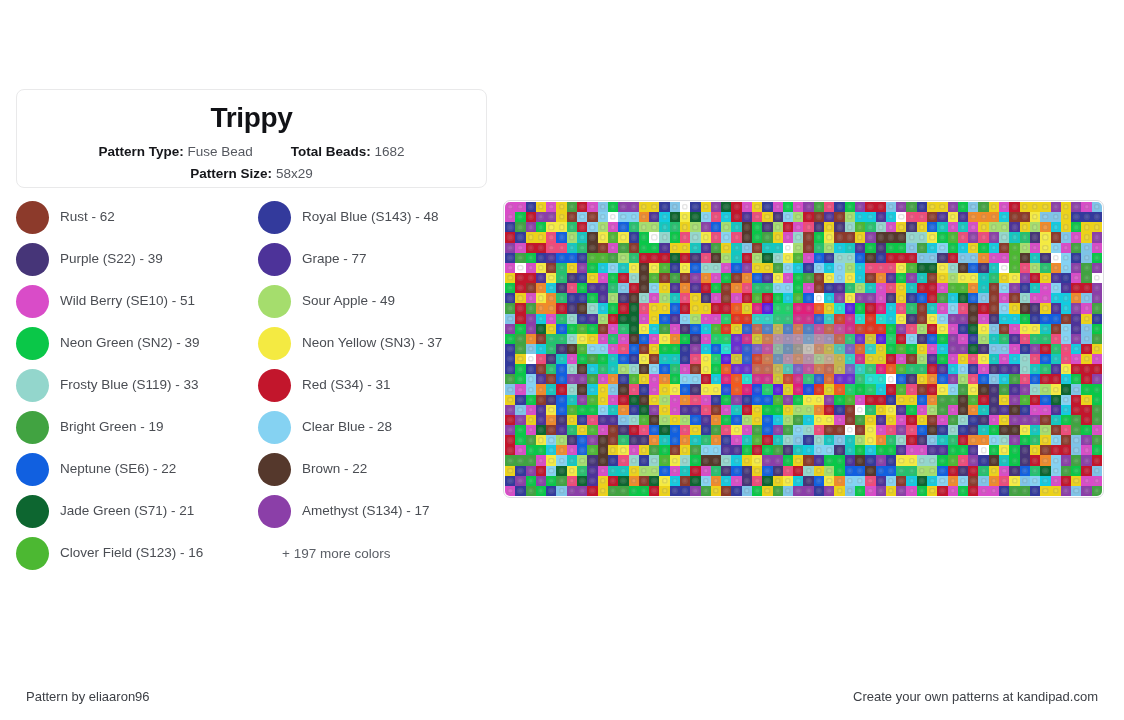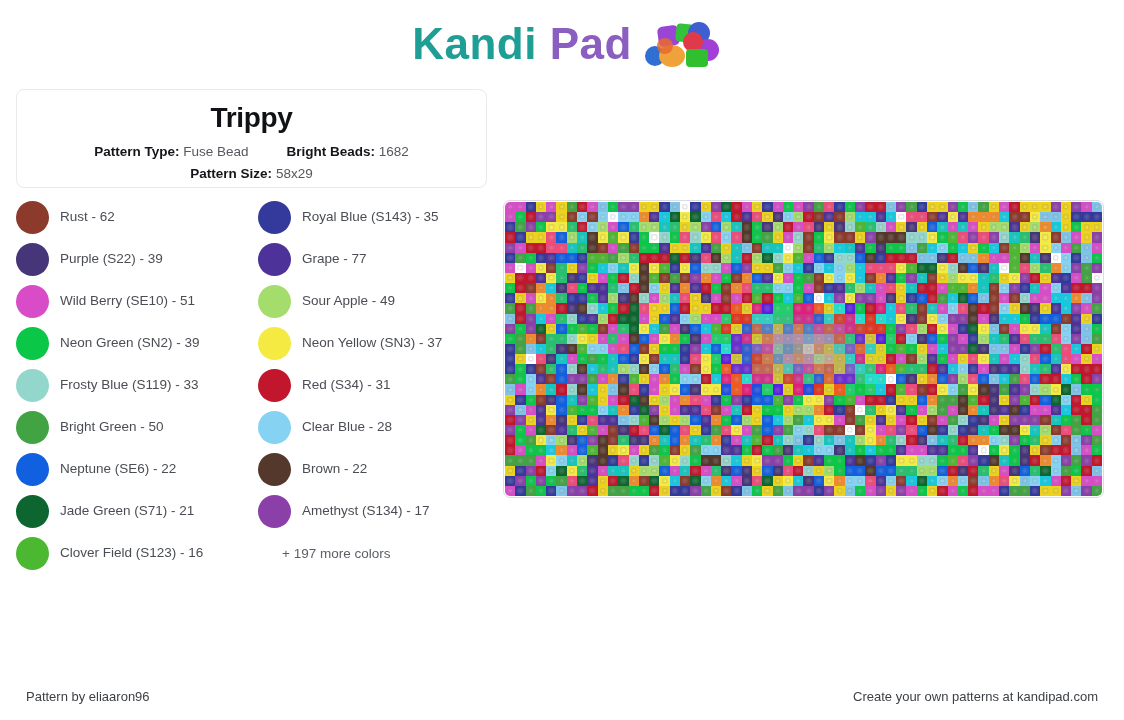--- a/index.html
+++ b/index.html
@@ -147,56 +147,40 @@
     font-size: 13px;
     color: #3d4046;
   }
   .footer-left, .footer-right { white-space: nowrap; }
 </style>
 </head>
 <body>
 
 <div class="page">
 
-  <div class="header">
-    <div class="logo-wrap">
-      <div class="logo-text"><span class="logo-k">Kandi</span> <span class="logo-p">Pad</span></div>
-      <svg class="logo-beads" viewBox="0 0 78 56">
-        <ellipse cx="13" cy="40" rx="10" ry="10" fill="#2f6fd4"></ellipse>
-        <rect x="16" y="10" width="21" height="20" rx="5" fill="#9b45d6" transform="rotate(-8 26 20)"></rect>
-        <rect x="34" y="8" width="18" height="18" rx="4" fill="#34c23a" transform="rotate(6 43 17)"></rect>
-        <ellipse cx="57" cy="17" rx="11" ry="11" fill="#3f5fd0"></ellipse>
-        <ellipse cx="66" cy="34" rx="11" ry="11" fill="#a13fd6"></ellipse>
-        <ellipse cx="51" cy="26" rx="10" ry="10" fill="#e03a4a"></ellipse>
-        <ellipse cx="30" cy="40" rx="13" ry="11" fill="#f0a23a"></ellipse>
-        <rect x="44" y="33" width="22" height="18" rx="4" fill="#2fbf2f"></rect>
-        <ellipse cx="23" cy="30" rx="8" ry="8" fill="#e86a2f" opacity="0.85"></ellipse>
-      </svg>
-    </div>
-  </div>
 
   <div class="info-card">
     <div class="pattern-title">Trippy</div>
     <div class="meta-row">
       <span class="meta-item"><span class="meta-label">Pattern Type:</span> <span class="meta-value">Fuse Bead</span></span>
-      <span class="meta-item"><span class="meta-label">Bright Beads:</span> <span class="meta-value">1682</span></span>
+      <span class="meta-item"><span class="meta-label">Total Beads:</span> <span class="meta-value">1682</span></span>
     </div>
     <div class="meta-row single">
       <span class="meta-item"><span class="meta-label">Pattern Size:</span> <span class="meta-value">58x29</span></span>
     </div>
   </div>
 
   <div class="legend" id="legend">
       <div class="legend-item">
         <div class="swatch" style="background: rgb(140, 58, 43);"></div>
         <div class="legend-label">Rust - 62</div>
       </div>
       <div class="legend-item">
         <div class="swatch" style="background: rgb(51, 58, 156);"></div>
-        <div class="legend-label">Royal Blue (S143) - 35</div>
+        <div class="legend-label">Royal Blue (S143) - 48</div>
       </div>
       <div class="legend-item">
         <div class="swatch" style="background: rgb(70, 53, 120);"></div>
         <div class="legend-label">Purple (S22) - 39</div>
       </div>
       <div class="legend-item">
         <div class="swatch" style="background: rgb(77, 51, 153);"></div>
         <div class="legend-label">Grape - 77</div>
       </div>
       <div class="legend-item">
@@ -218,21 +202,21 @@
       <div class="legend-item">
         <div class="swatch" style="background: rgb(147, 214, 204);"></div>
         <div class="legend-label">Frosty Blue (S119) - 33</div>
       </div>
       <div class="legend-item">
         <div class="swatch" style="background: rgb(194, 22, 44);"></div>
         <div class="legend-label">Red (S34) - 31</div>
       </div>
       <div class="legend-item">
         <div class="swatch" style="background: rgb(65, 163, 65);"></div>
-        <div class="legend-label">Bright Green - 50</div>
+        <div class="legend-label">Bright Green - 19</div>
       </div>
       <div class="legend-item">
         <div class="swatch" style="background: rgb(133, 210, 242);"></div>
         <div class="legend-label">Clear Blue - 28</div>
       </div>
       <div class="legend-item">
         <div class="swatch" style="background: rgb(17, 96, 224);"></div>
         <div class="legend-label">Neptune (SE6) - 22</div>
       </div>
       <div class="legend-item">

